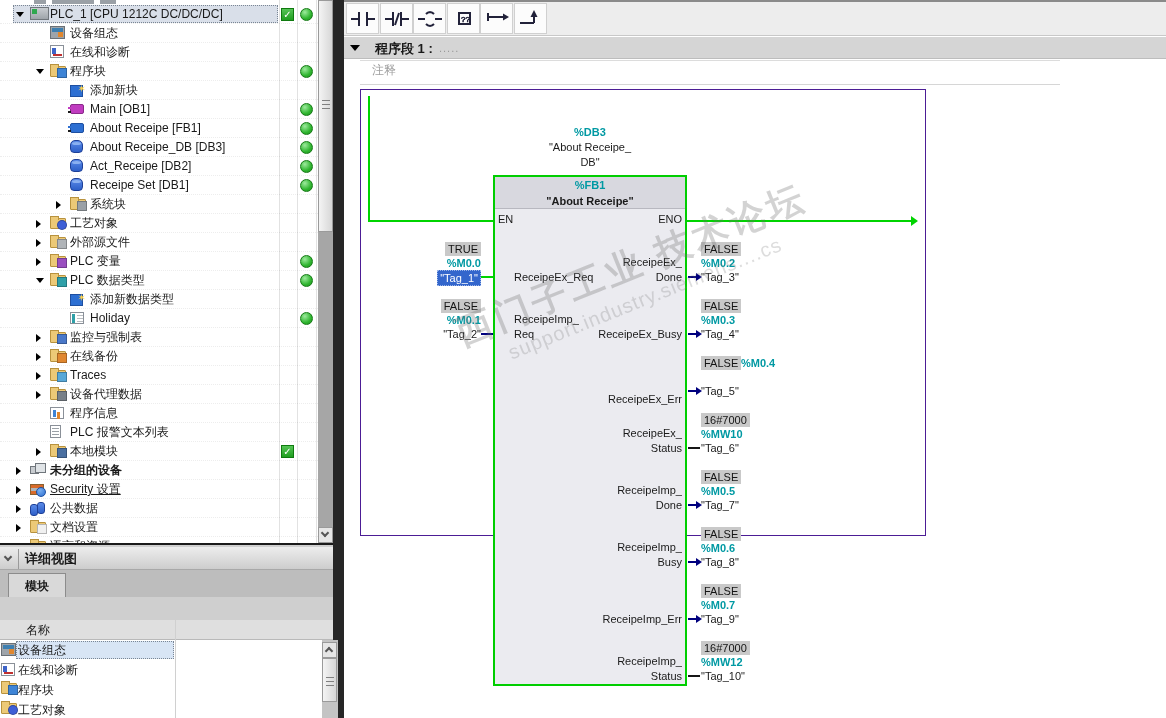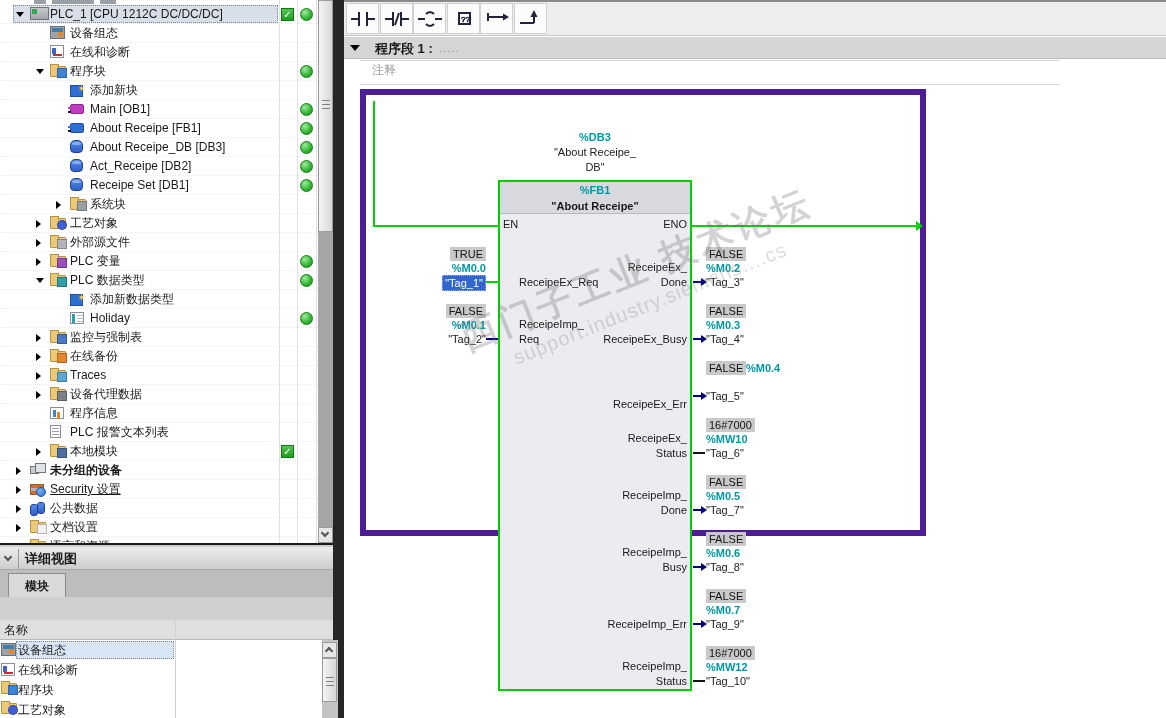--- a/index.html
+++ b/index.html
@@ -83,21 +83,21 @@
   .tb-btn { position:absolute; top:1px; width:33px; height:31px; background:#fcfcfc; border:1px solid #d0d0d0; }
   .tb-btn svg { position:absolute; left:3px; top:5px; }
   #network-bar { position:absolute; left:0; top:37px; width:822px; height:22px; background:#d5d5d5; border-bottom:1px solid #bdbdbd; }
   #nb-exp { position:absolute; left:6px; top:8px; width:0; height:0; border-left:5px solid transparent; border-right:5px solid transparent; border-top:6px solid #000; }
   #nb-title { position:absolute; left:31px; top:3px; font-weight:bold; font-size:13px; }
   #nb-dots { position:absolute; left:95px; top:5px; color:#9a9a9a; font-size:11px; letter-spacing:1px; }
   .cmt-line { position:absolute; left:16px; width:700px; height:1px; background:#dcdcdc; }
   #comment-label { position:absolute; left:28px; top:62px; color:#a0a0a0; font-size:12px; }
 
   
-  #canvas { position:absolute; left:16px; top:89px; width:566px; height:447px; background:#fff; border:6px solid #4c1d95; }
+  #canvas { position:absolute; left:16px; top:89px; width:566px; height:447px; background:#fff; border:1px solid #4c1d95; }
   #rail { position:absolute; left:7px; top:6px; width:2px; height:126px; background:#00d400; }
   .wire-green { position:absolute; height:0; border-top:2px solid #00d400; }
   .wire-dash { position:absolute; height:0; border-top:2px dashed #00007e; }
   .wire-dash.arrow::after { content:""; position:absolute; right:-2px; top:-5px; width:0; height:0; border-left:6px solid #00007e; border-top:4px solid transparent; border-bottom:4px solid transparent; }
   .wire-solid { position:absolute; height:0; border-top:2px solid #161616; }
   #eno-tick { position:absolute; left:550px; top:126px; width:0; height:0; border-left:7px solid #00d400; border-top:5px solid transparent; border-bottom:5px solid transparent; }
   #db-label { position:absolute; left:132px; top:35px; width:194px; text-align:center; font-size:11px; line-height:15px; }
   .teal { color:#0099a3; font-weight:bold; }
   #fblock { position:absolute; left:132px; top:85px; width:194px; height:511px; background:#ebebf0; border:2px solid #00ce00; }
   #fblock-header { position:absolute; left:0; top:0; width:100%; height:32px; background:#d8d8df; border-bottom:1px solid #b8b8c0; text-align:center; font-size:11px; line-height:16px; font-weight:bold; }
@@ -121,21 +121,21 @@
   
   #detail-panel { position:absolute; left:0; top:543px; width:333px; height:175px; background:#cfcfcf; border-top:2px solid #1a1a1a; }
   #dv-header { position:absolute; left:0; top:2px; width:333px; height:23px; background:linear-gradient(180deg,#ededed,#cdcdcd); border-bottom:1px solid #a8a8a8; }
   #dv-chev { position:absolute; left:5px; top:7px; }
   #dv-divider { position:absolute; left:18px; top:2px; width:1px; height:20px; background:#9a9a9a; }
   #dv-title { position:absolute; left:25px; top:3px; font-weight:bold; font-size:13px; }
   #dv-tabrow { position:absolute; left:0; top:25px; width:333px; height:27px; background:#bdbdbd; }
   #dv-tab { position:absolute; left:8px; top:3px; width:58px; height:24px; background:#d9d9d9; border:1px solid #8c8c8c; border-bottom:none; text-align:center; font-weight:bold; line-height:24px; font-size:12px; }
   #dv-list { position:absolute; left:0; top:75px; width:333px; height:100px; background:#fff; }
   #dv-colhead { position:absolute; left:0; top:0; width:333px; height:20px; background:#dfdfdf; border-bottom:1px solid #b9b9b9; line-height:20px; }
-  #dv-colhead span { margin-left:4px;text-align:center; }
+  #dv-colhead span { margin-left:26px;text-align:center; }
   #dv-coldiv { position:absolute; left:175px; top:0; width:1px; height:100px; background:#d0d0d0; }
   .dv-row { position:absolute; left:0; width:320px; height:20px; line-height:20px; }
   .dv-row .ic { top:3px; }
   .dv-sel { position:absolute; left:16px; top:1px; width:158px; height:18px; background:#d8e5f5; border:1px dotted #7a8694; }
   .dv-label { position:absolute; left:18px; top:0; }
   #dv-sb { position:absolute; left:322px; top:95px; width:16px; height:80px; background:#c4c4c4; }
   #dv-sb .btn-up { position:absolute; left:0; top:2px; width:15px; height:16px; background:#e6e6e6; border:1px solid #9a9a9a; }
   #dv-sb .thumb { position:absolute; left:0; top:18px; width:15px; height:44px; background:linear-gradient(90deg,#f4f4f4,#d7d7d7); border:1px solid #9a9a9a; }
 </style>
 </head>

